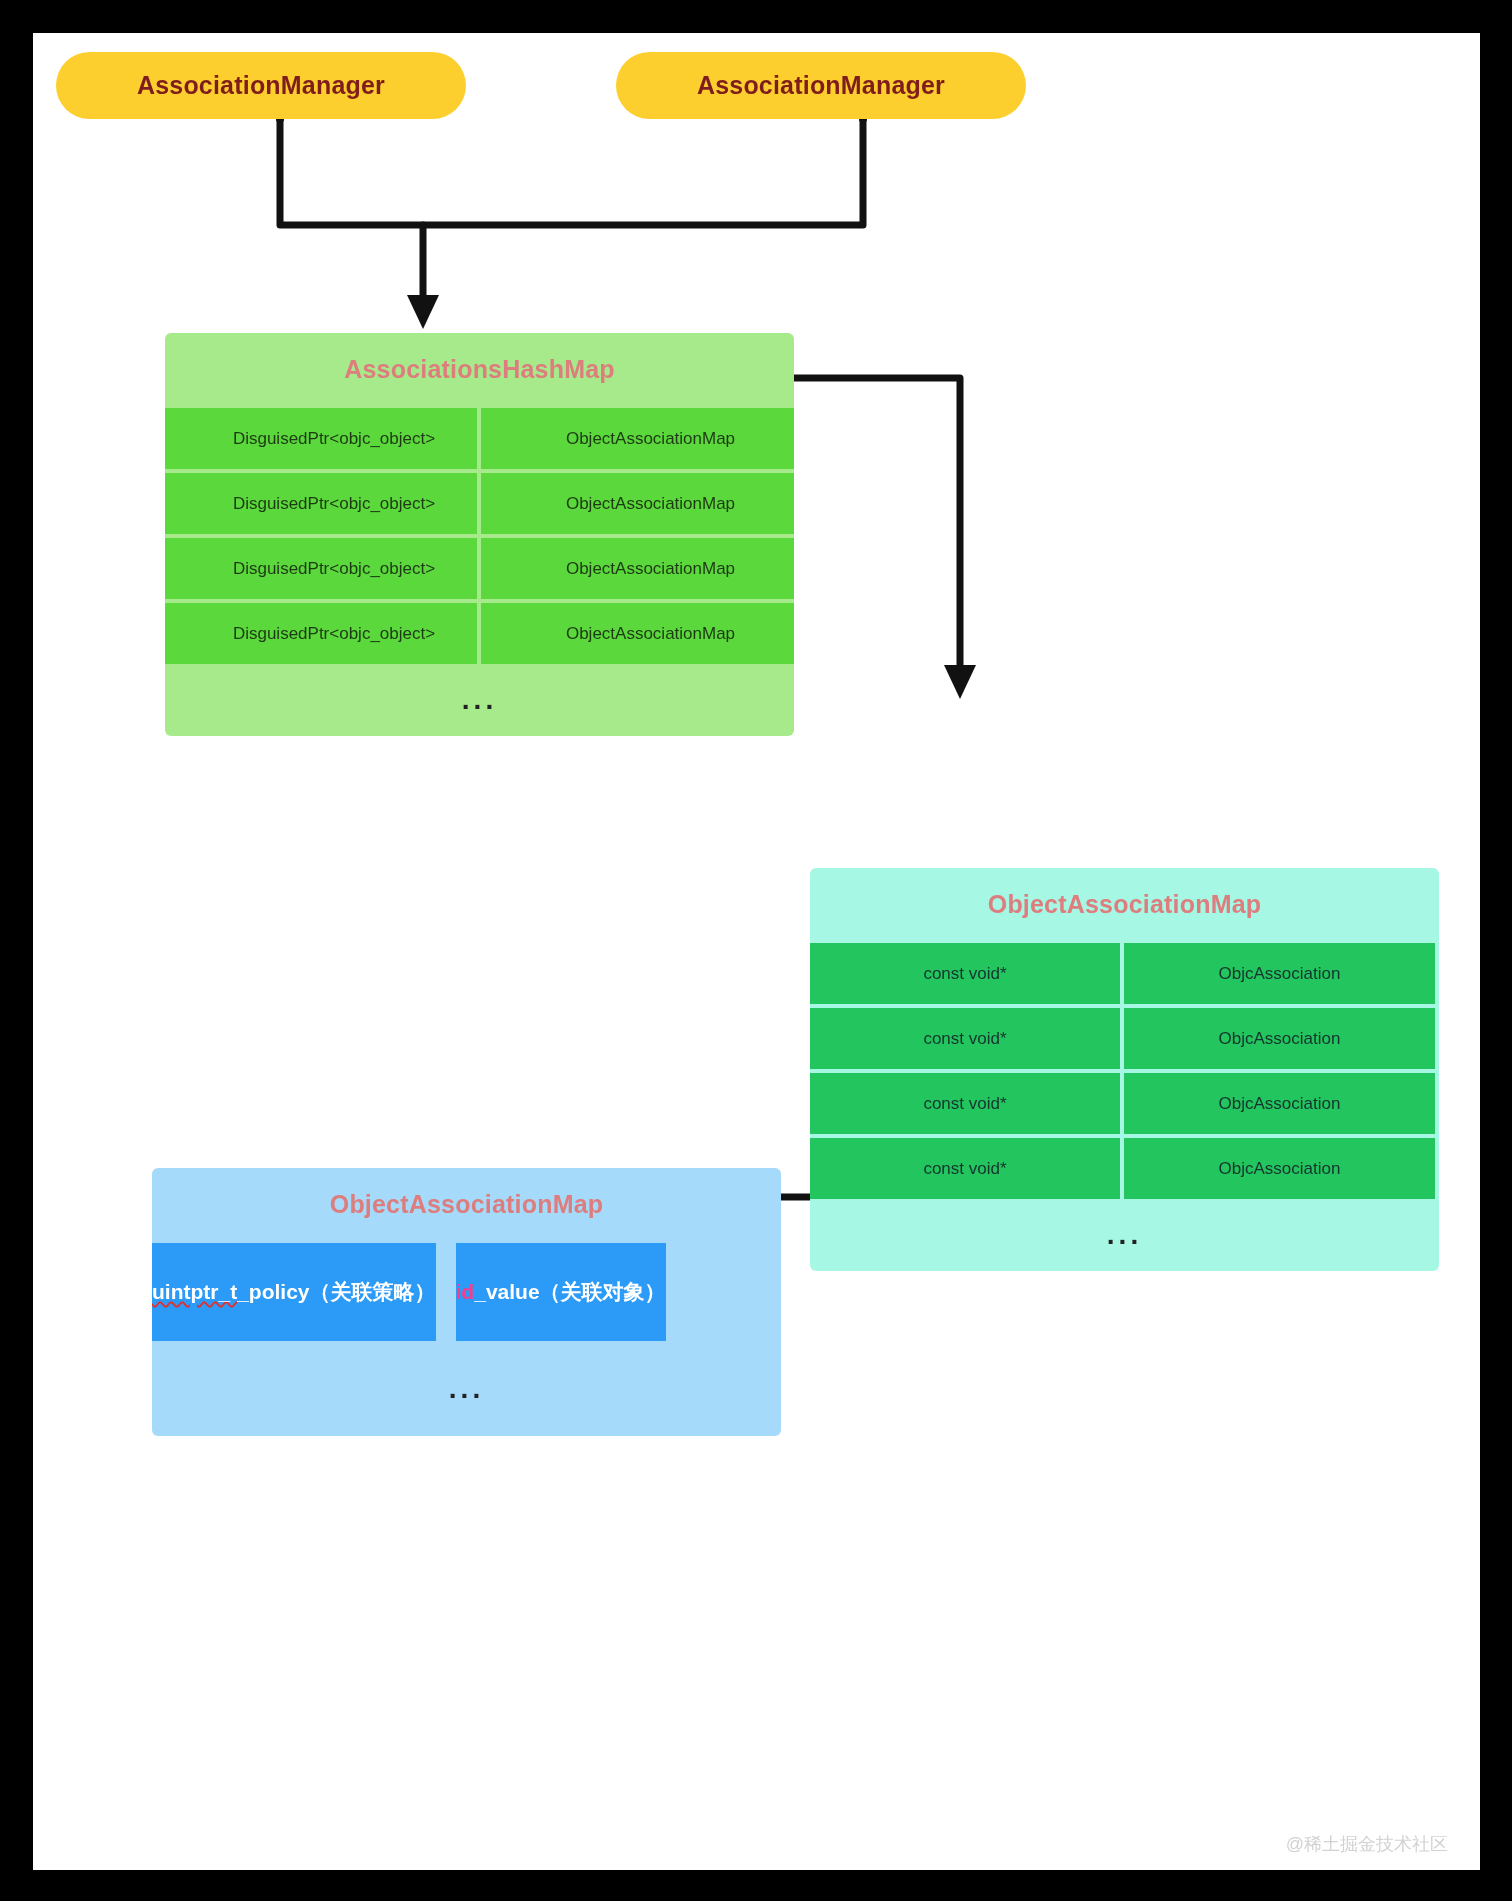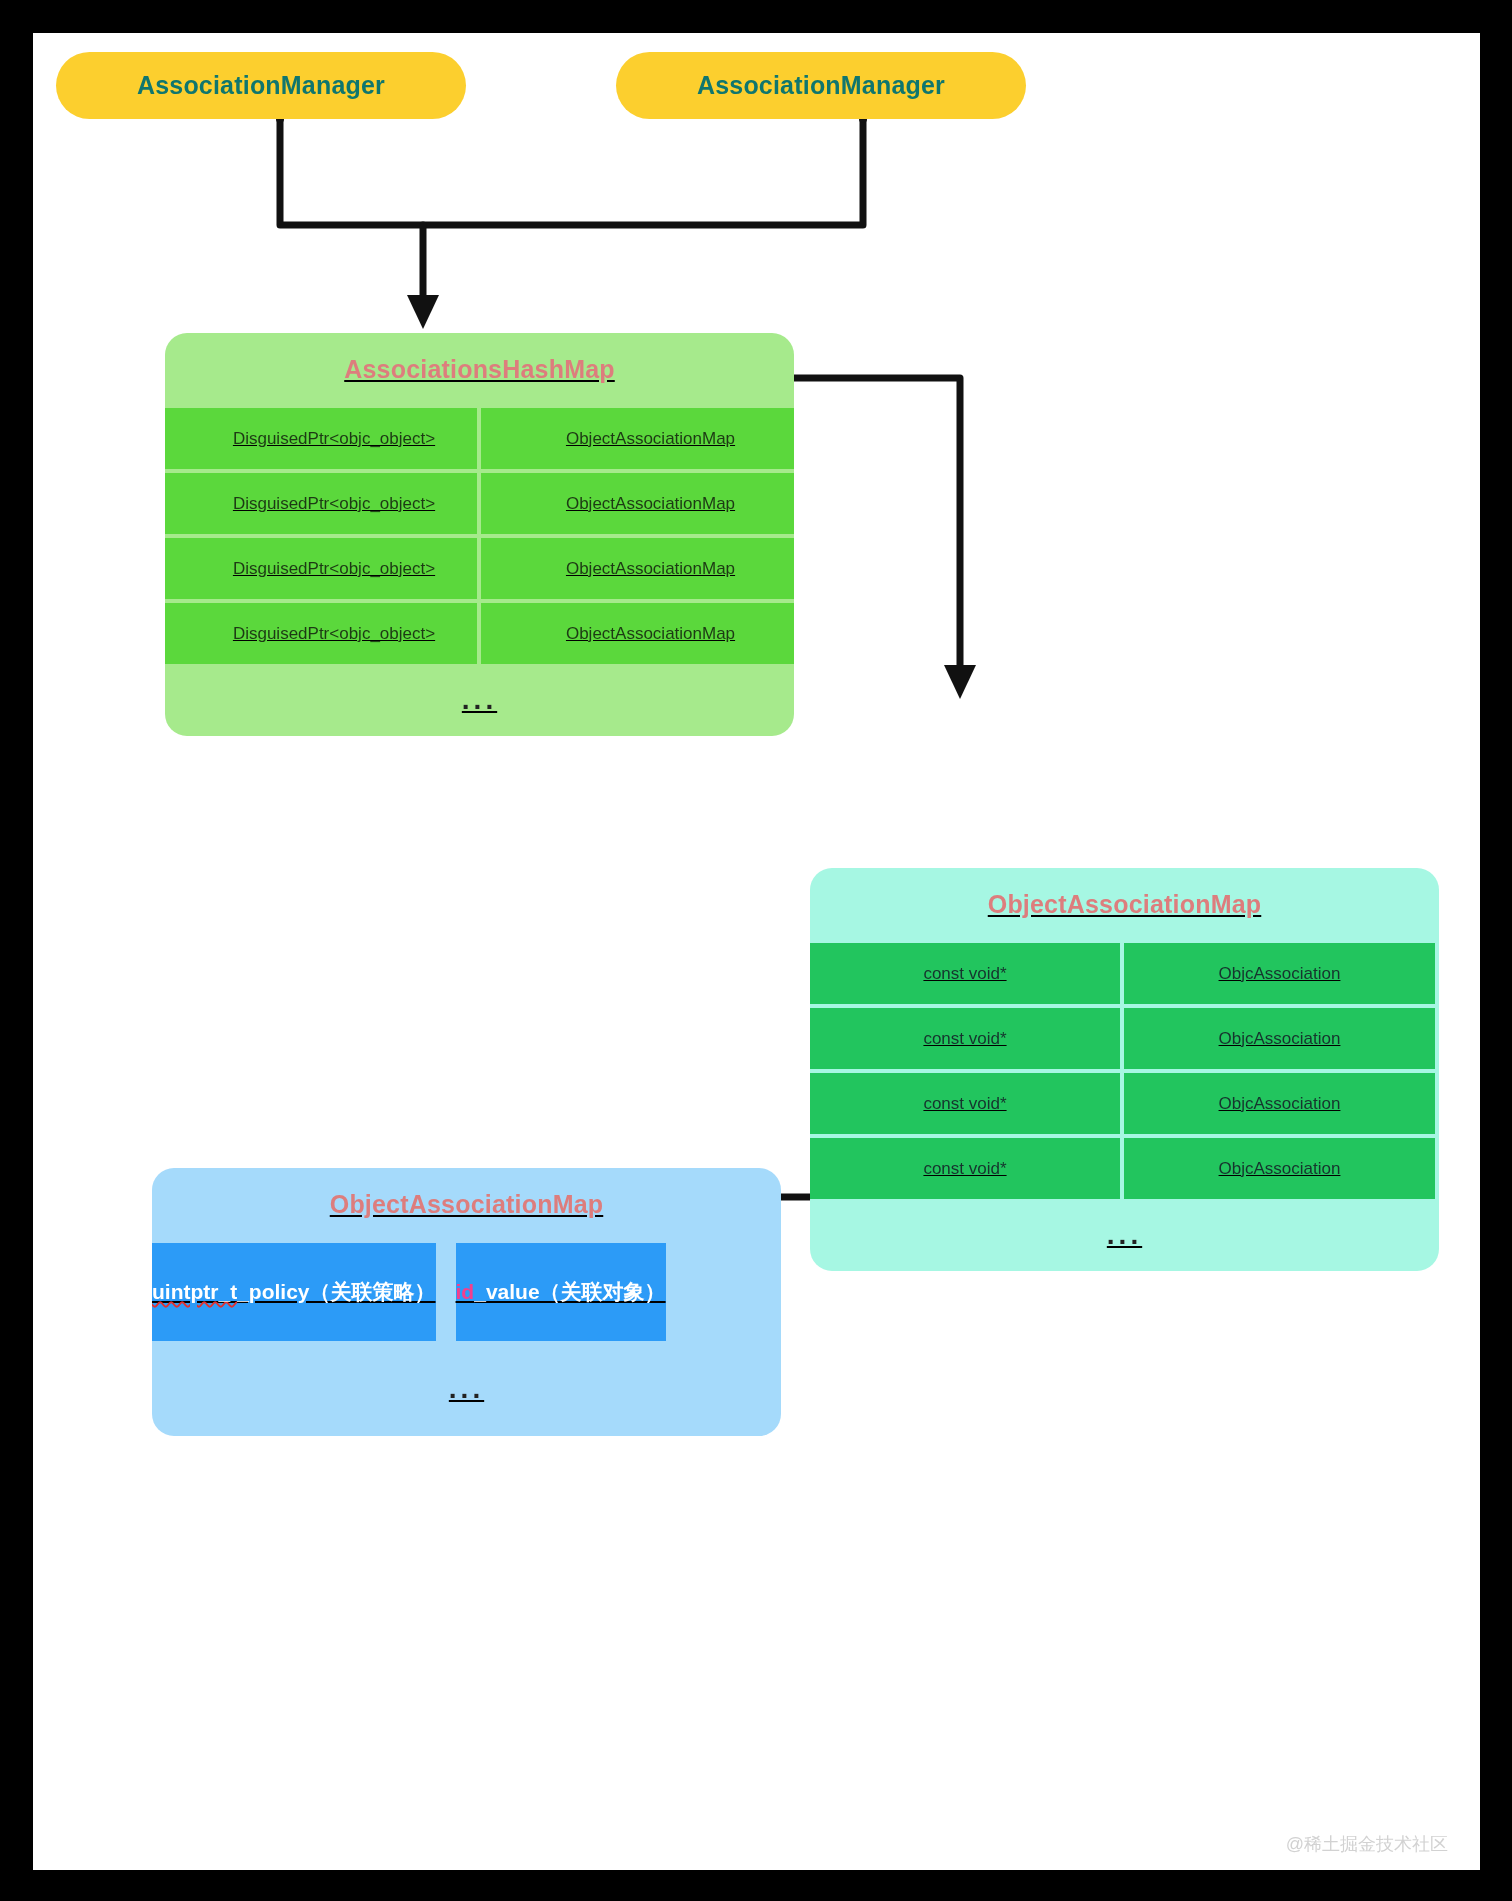--- a/index.html
+++ b/index.html
@@ -40,31 +40,30 @@
 
   
   .pill {
     border-radius: 46px;
     background: #FCCF2E;
     display: flex;
     align-items: center;
     justify-content: center;
   }
   .pill-label {
-    color: #0f766e;
+    color: #7f1d1d;
     font-weight: bold;
     font-size: 25px;
     letter-spacing: .2px;
   }
 
   
   .card {
-    border-radius: 22px;
+    border-radius: 6px;
     overflow: hidden;
-    text-decoration: underline;
   }
   .card-title {
     text-align: center;
     font-weight: bold;
     font-size: 25px;
     color: #DD7D7D;
     letter-spacing: .2px;
   }
 
   

